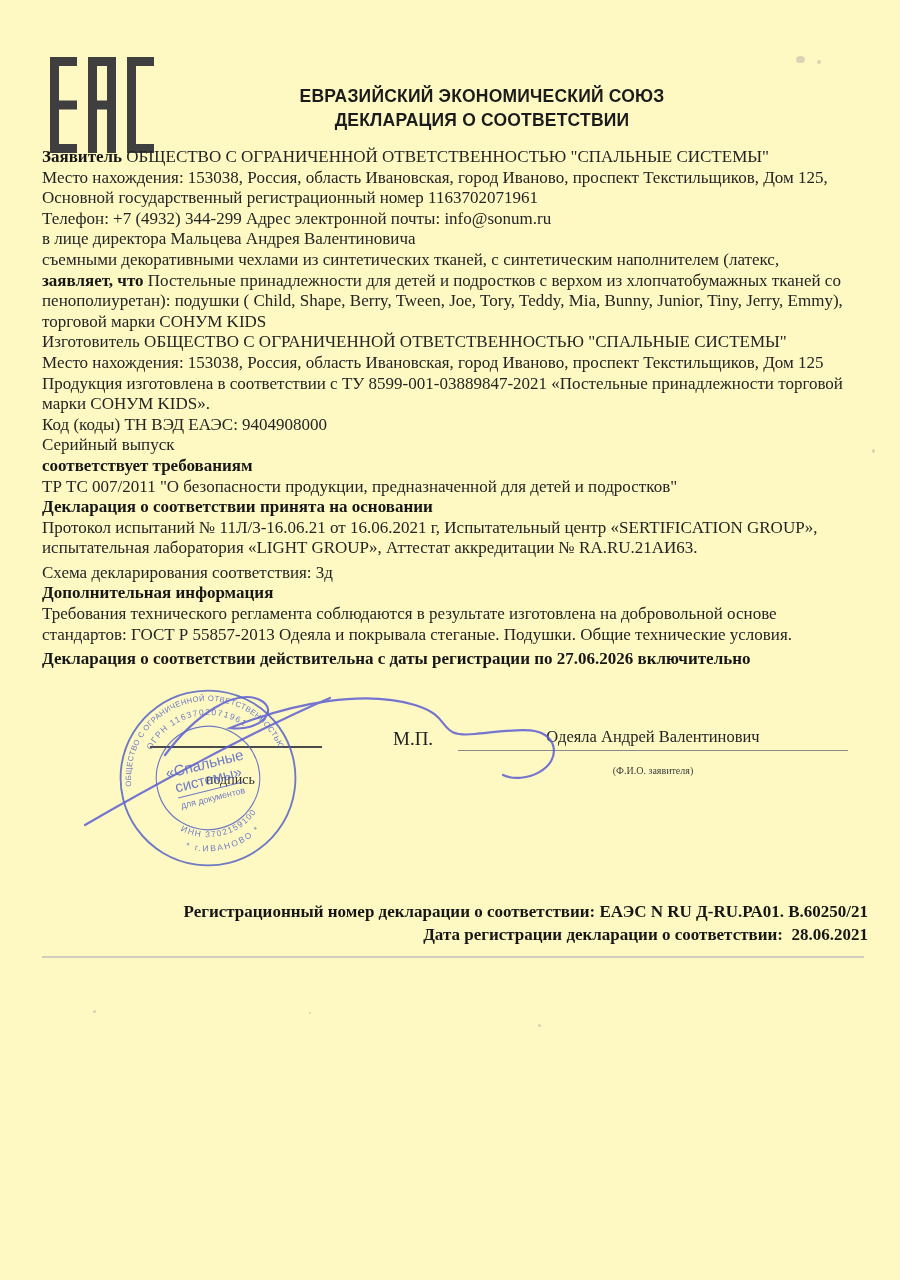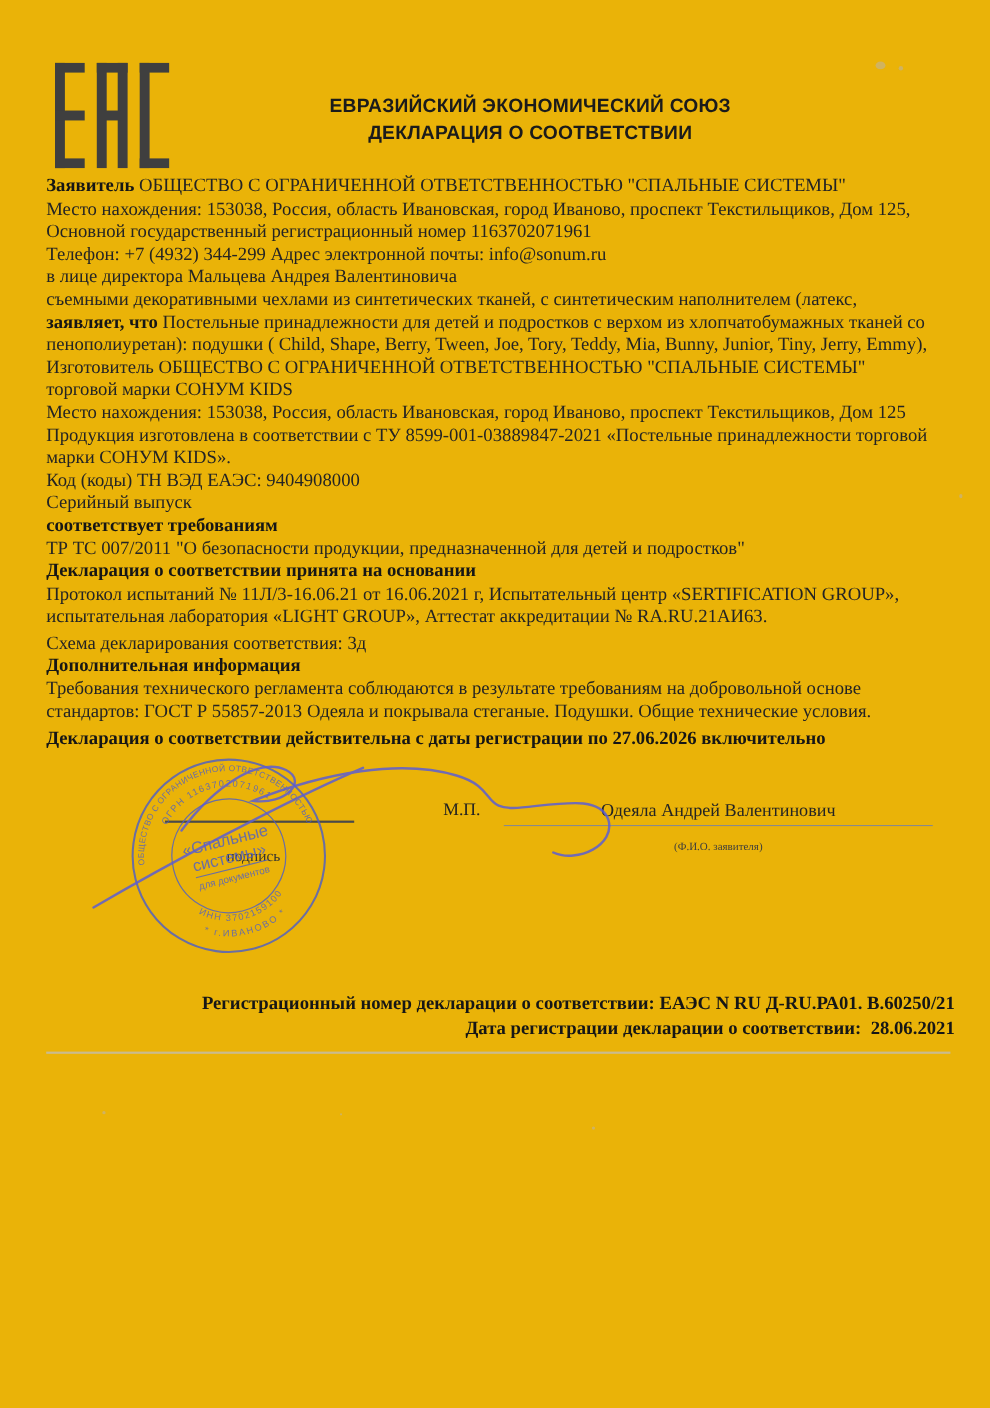--- a/index.html
+++ b/index.html
@@ -1,44 +1,44 @@
 <!DOCTYPE html>
 <html><head>
 <meta charset="utf-8">
 <style>
   html,body{margin:0;padding:0;}
   body{width:900px;height:1280px;background:#ffffff;position:relative;overflow:hidden;
        font-family:"Liberation Serif","DejaVu Serif",serif;color:#222;}
-  .page{position:absolute;inset:0;background:#eab308;}
+  .page{position:absolute;inset:0;background:#fef9c3;}
 
   
   .eac-logo{position:absolute;left:50px;top:57px;width:104px;height:96px;}
 
   
   .header-title{position:absolute;left:132px;top:84px;width:700px;text-align:center;
     font-family:"Liberation Sans",sans-serif;font-weight:bold;font-size:17.5px;
     line-height:24px;color:#1b1b1b;letter-spacing:.2px;}
 
   
-  .body-text{position:absolute;left:42px;top:159px;width:826px;
+  .body-text{position:absolute;left:42px;top:147px;width:826px;
     font-size:17px;line-height:20.6px;color:#242424;}
   .ln{white-space:nowrap;}
   .b{font-weight:bold;color:#161616;}
   .gap{margin-top:4px;}
 
   
   .stamp{position:absolute;left:114px;top:684px;width:188px;height:188px;
     transform:rotate(-14deg);opacity:.82;}
   .stamp text{font-family:"Liberation Sans",sans-serif;fill:#4f5fc5;}
 
   
   .sig{position:absolute;left:55px;top:660px;width:570px;height:180px;}
   .sig-line{position:absolute;left:150px;top:746px;width:172px;height:2px;background:#4a4a4a;}
   .podpis-label{position:absolute;left:206px;top:772px;font-size:14px;color:#333;}
-  .mp{position:absolute;left:403px;top:728px;font-size:16px;color:#222;}
+  .mp{position:absolute;left:393px;top:728px;font-size:19px;color:#222;}
 
   .fio{position:absolute;left:458px;top:727px;width:390px;text-align:center;}
   .fio-name{font-size:16.5px;color:#242424;}
   .fio-rule{height:1px;background:#8a8a8a;margin-top:3px;}
   .fio-label{font-size:10px;color:#3d3d3d;margin-top:14px;}
 
   
   .footer-block{position:absolute;left:42px;top:901px;width:826px;
     font-weight:bold;font-size:17px;line-height:22.5px;color:#161616;text-align:right;}
   .hr-bottom{position:absolute;left:42px;top:956px;width:822px;height:2px;
@@ -81,35 +81,35 @@
 
   <div class="body-text">
     <div class="ln"><span class="b">Заявитель</span><span> ОБЩЕСТВО С ОГРАНИЧЕННОЙ ОТВЕТСТВЕННОСТЬЮ "СПАЛЬНЫЕ СИСТЕМЫ"</span></div>
     <div class="ln"><span>Место нахождения: 153038, Россия, область Ивановская, город Иваново, проспект Текстильщиков, Дом 125,</span></div>
     <div class="ln"><span>Основной государственный регистрационный номер 1163702071961</span></div>
     <div class="ln"><span>Телефон: +7 (4932) 344-299 Адрес электронной почты: info@sonum.ru</span></div>
     <div class="ln"><span>в лице директора Мальцева Андрея Валентиновича</span></div>
     <div class="ln"><span>съемными декоративными чехлами из синтетических тканей, с синтетическим наполнителем (латекс,</span></div>
     <div class="ln"><span class="b">заявляет, что</span><span> Постельные принадлежности для детей и подростков с верхом из хлопчатобумажных тканей со</span></div>
     <div class="ln"><span>пенополиуретан): подушки ( Child, Shape, Berry, Tween, Joe, Tory, Teddy, Mia, Bunny, Junior, Tiny, Jerry, Emmy),</span></div>
+    <div class="ln"><span>торговой марки СОНУМ KIDS</span></div>
     <div class="ln"><span>Изготовитель ОБЩЕСТВО С ОГРАНИЧЕННОЙ ОТВЕТСТВЕННОСТЬЮ "СПАЛЬНЫЕ СИСТЕМЫ"</span></div>
-    <div class="ln"><span>торговой марки СОНУМ KIDS</span></div>
     <div class="ln"><span>Место нахождения: 153038, Россия, область Ивановская, город Иваново, проспект Текстильщиков, Дом 125</span></div>
     <div class="ln"><span>Продукция изготовлена в соответствии с ТУ 8599-001-03889847-2021 «Постельные принадлежности торговой</span></div>
     <div class="ln"><span>марки СОНУМ KIDS».</span></div>
     <div class="ln"><span>Код (коды) ТН ВЭД ЕАЭС: 9404908000</span></div>
     <div class="ln"><span>Серийный выпуск</span></div>
     <div class="ln"><span class="b">соответствует требованиям</span></div>
     <div class="ln"><span>ТР ТС 007/2011 "О безопасности продукции, предназначенной для детей и подростков"</span></div>
     <div class="ln"><span class="b">Декларация о соответствии принята на основании</span></div>
     <div class="ln"><span>Протокол испытаний № 11Л/3-16.06.21 от 16.06.2021 г, Испытательный центр «SERTIFICATION GROUP»,</span></div>
     <div class="ln"><span>испытательная лаборатория «LIGHT GROUP», Аттестат аккредитации № RA.RU.21АИ63.</span></div>
     <div class="ln gap"><span>Схема декларирования соответствия: 3д</span></div>
     <div class="ln"><span class="b">Дополнительная информация</span></div>
-    <div class="ln"><span>Требования технического регламента соблюдаются в результате требованиям на добровольной основе</span></div>
+    <div class="ln"><span>Требования технического регламента соблюдаются в результате изготовлена на добровольной основе</span></div>
     <div class="ln"><span>стандартов: ГОСТ Р 55857-2013 Одеяла и покрывала стеганые. Подушки. Общие технические условия.</span></div>
     <div class="ln gap"><span class="b">Декларация о соответствии действительна с даты регистрации по 27.06.2026 включительно</span></div>
   </div>
 
   <div class="sig-line"></div>
   <div class="podpis-label">подпись</div>
   <div class="mp">М.П.</div>
 
   <div class="fio">
     <div class="fio-name">Одеяла Андрей Валентинович</div>

